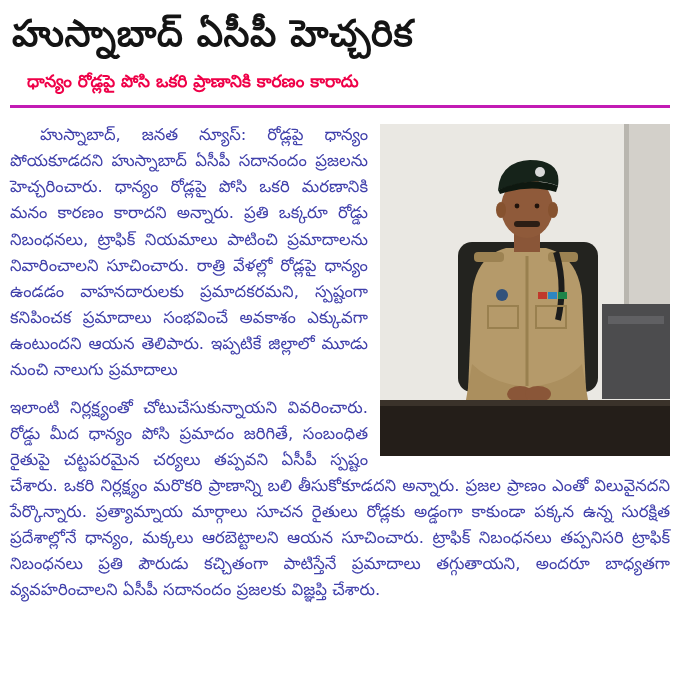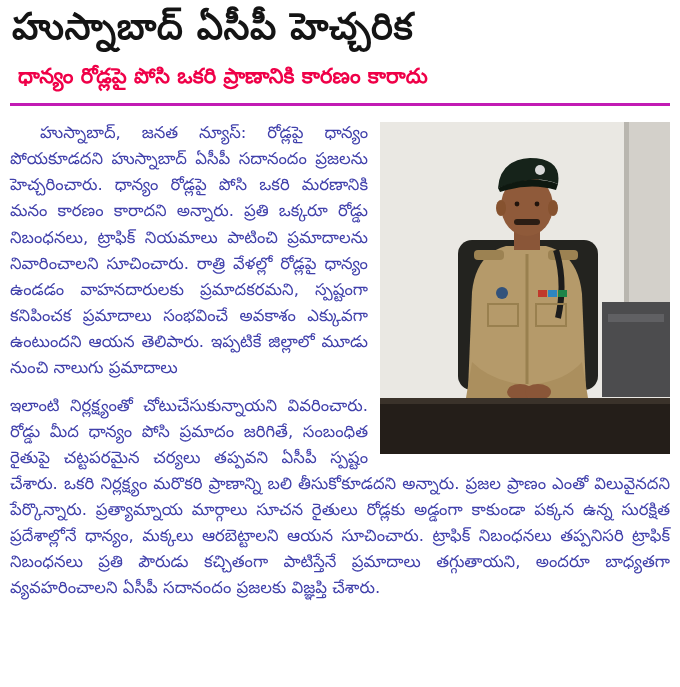--- a/index.html
+++ b/index.html
@@ -8,35 +8,35 @@
     background: #ffffff;
   }
   .page {
     position: relative;
     width: 680px;
     height: 687px;
     background: #ffffff;
     font-family: "DejaVu Sans", "Liberation Sans", sans-serif;
     overflow: hidden;
     box-sizing: border-box;
-    padding: 0 10px 6px 10px;
+    padding: 7px 10px 6px 10px;
   }
   .headline {
     font-size: 37px;
     line-height: 1.25;
     font-weight: 700;
     color: #141414;
     letter-spacing: 0.5px;
     margin: 4px 0 14px 2px;
   }
   .subheadline {
-    font-size: 21px;
+    font-size: 17px;
     font-weight: 700;
     color: #ef0048;
-    margin: 0 0 10px 8px;
+    margin: 0 0 10px 17px;
   }
   .rule {
     height: 3px;
     background: #c21bb4;
     border: none;
     margin: 0 0 14px 0;
   }
   .article-body {
     color: #4040ab;
     font-size: 16.5px;

